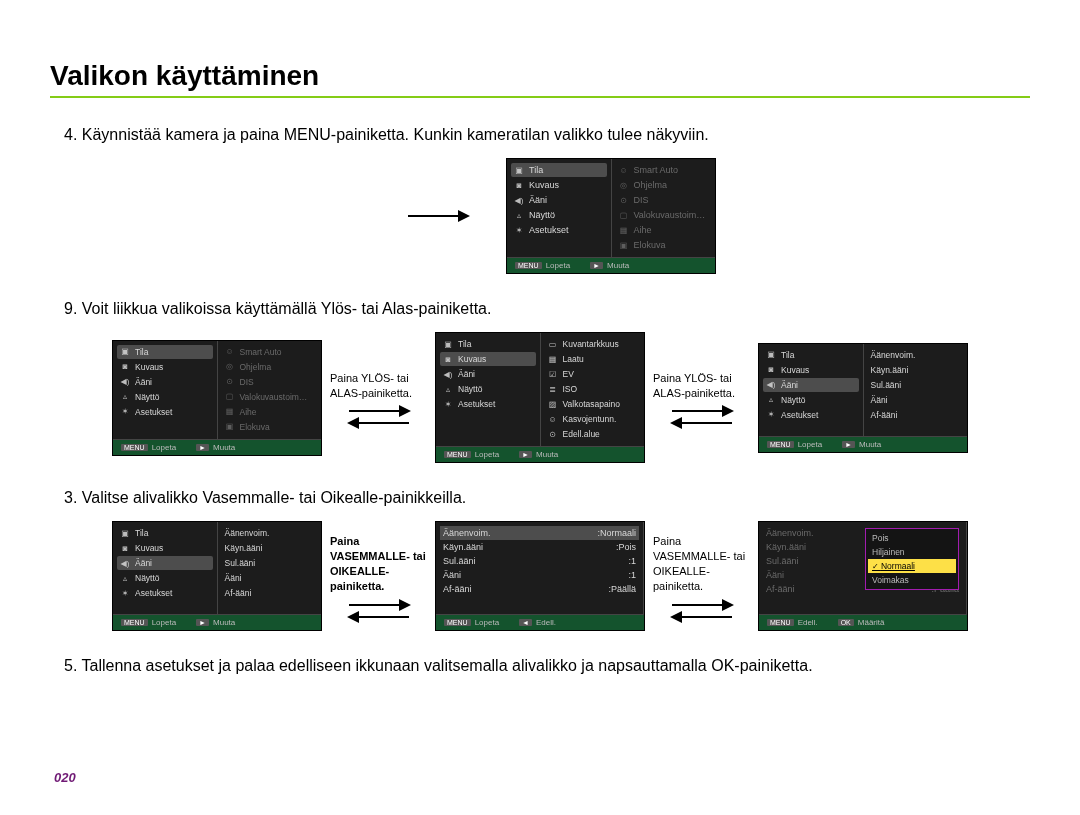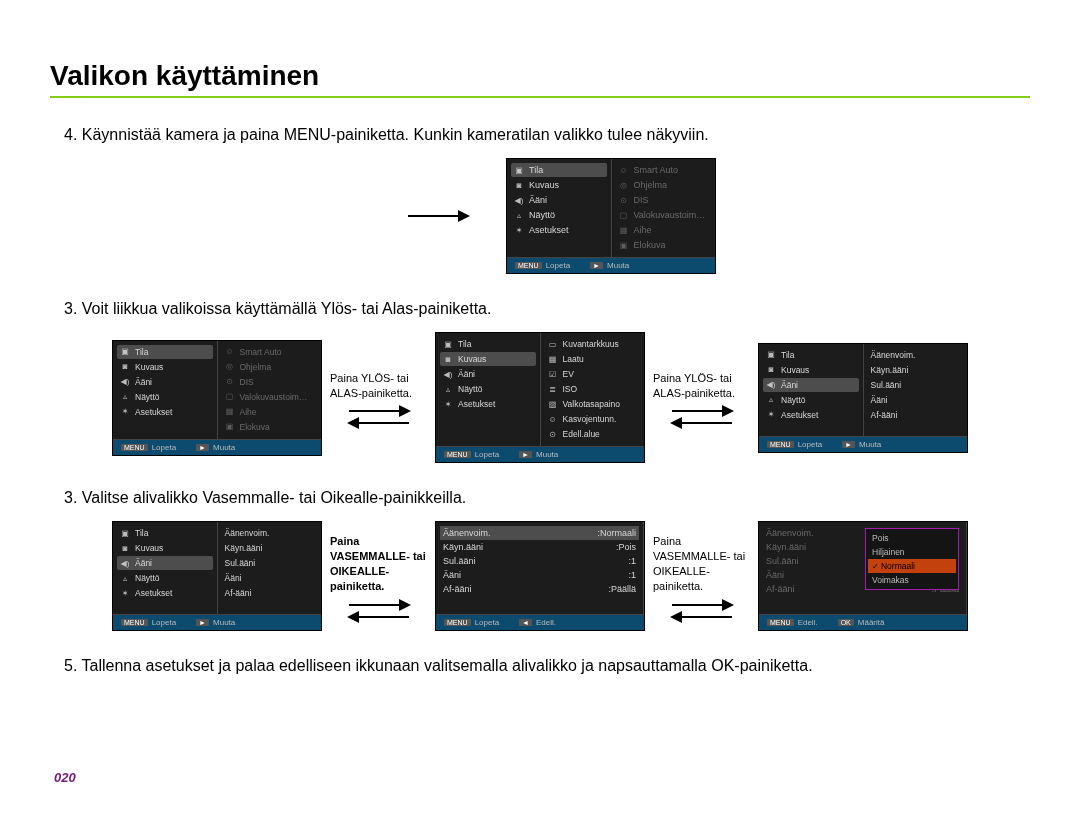--- a/index.html
+++ b/index.html
@@ -138,21 +138,21 @@
     display: inline-flex;
     align-items: center; justify-content: center;
     font-size: 8px;
     flex-shrink: 0;
     opacity: .85;
   }
   .lcd-foot {
     display: flex;
     gap: 20px;
     font-size: 8px;
-    background: #0c4a6e;
+    background: #14532d;
     padding: 3px 8px;
     border-top: 1px solid #444;
     color: #bbb;
   }
   .lcd-foot span { display:inline-flex; align-items:center; gap:4px;}
   .foot-badge {
     background:#555; color:#fff; padding:0 3px; font-size:7px; border-radius:1px;
   }
 
   .midlabel {
@@ -191,21 +191,21 @@
     background:#141414;
     border:1px solid #a21caf;
     padding:2px;
   }
   .popup .opt {
     padding:2px 4px;
     font-size:8.5px;
     color:#bbb;
   }
   .popup .opt.sel {
-    background:#c2410c; color:#000;
+    background:#fde047; color:#000;text-decoration:underline;
   }
   .popup .opt.sel::before {
     content:'✓ ';
     font-size:8px;
   }
 
   .pagenum {
     position: absolute;
     bottom: 30px; left: 54px;
     font-size: 13px;
@@ -283,21 +283,21 @@
           <span>Lopeta</span>
         </span>
       <span>
           <span class="foot-badge">►</span>
           <span>Muuta</span>
         </span>
     </div>
   </div>
 </div>
 
-<p class="step">3. Voit liikkua valikoissa käyttämällä Ylös- tai Alas-painiketta.</p>
+<p class="step">9. Voit liikkua valikoissa käyttämällä Ylös- tai Alas-painiketta.</p>
 
 <div class="row">
 
   <div class="lcd small">
     <div class="lcd-body">
       <div class="lcd-col left">
         <div class="lcd-item sel">
             <span class="ic">▣</span>
             <span>Tila</span>
           </div>

